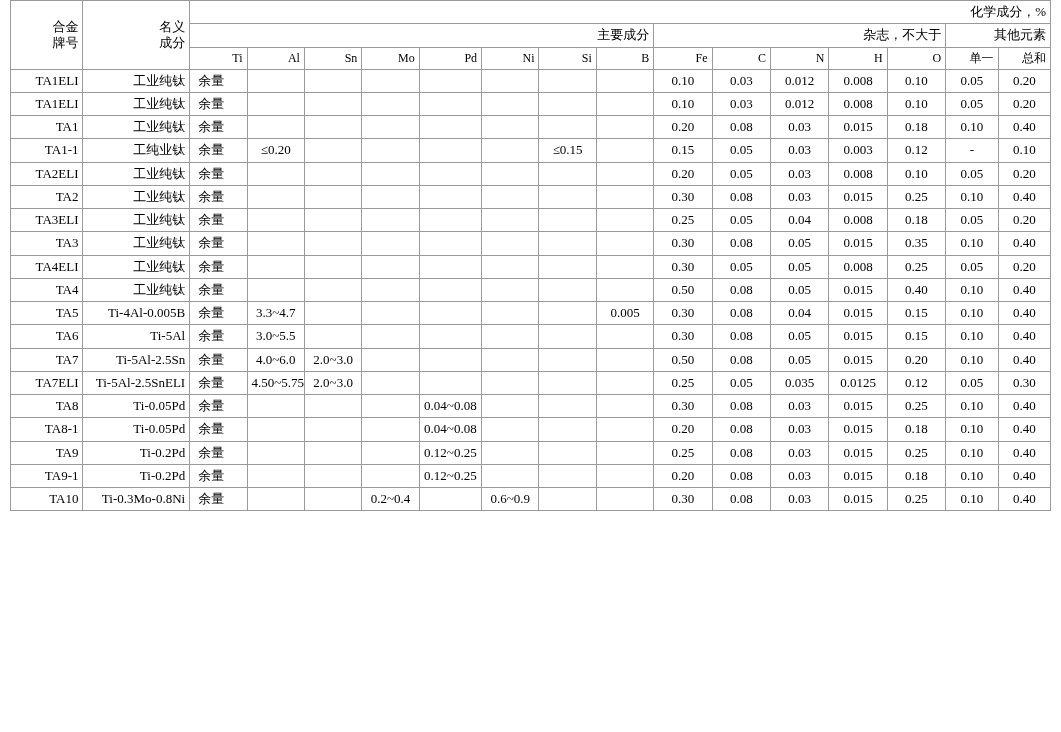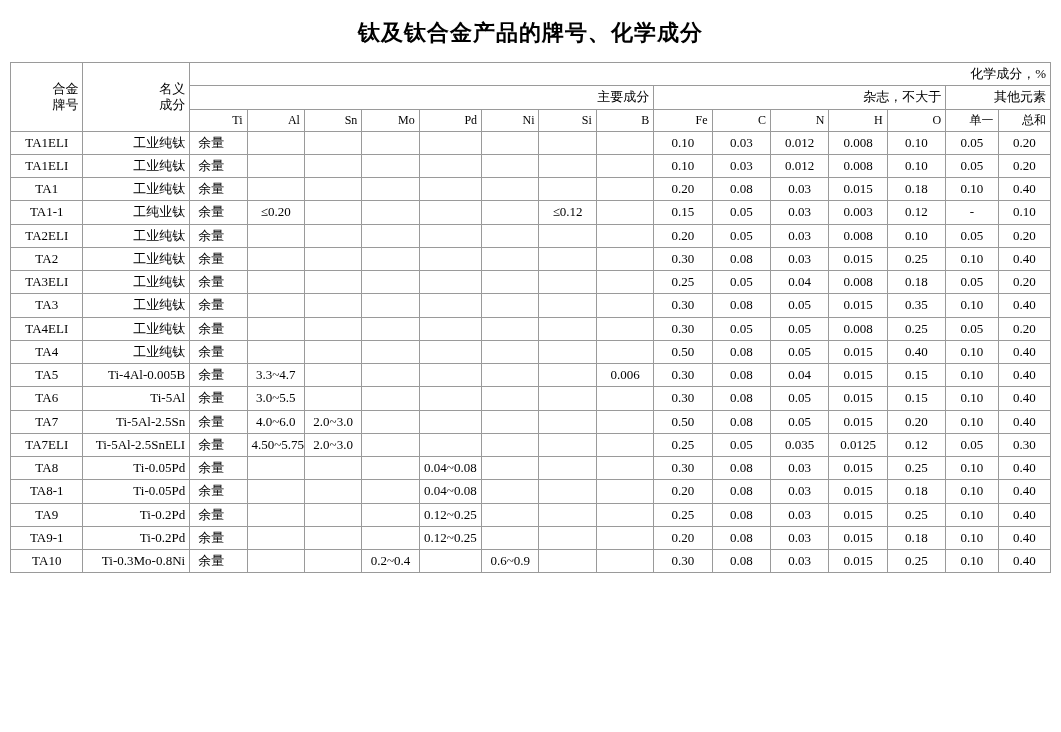--- a/index.html
+++ b/index.html
@@ -44,36 +44,35 @@
     line-height: 1.25;
   }
   table.spec th {
     font-weight: normal;
     text-align: right;
   }
   td.c, th.c { text-align: center; }
   td.l { text-align: left; }
   .hdr-group { font-size: 13px; }
   .hdr-sub { font-size: 12px; }
-  .cell-grade { text-align: center; }
+  .cell-grade { text-align: right; }
   .cell-name { text-align: right; }
   .cell-val { text-align: center; }
   col.grade { width: 72px; }
   col.name  { width: 106px; }
   col.el    { width: 57px; }
   col.pd    { width: 62px; }
   col.imp   { width: 58px; }
   col.oth   { width: 52px; }
 </style>
 </head>
 <body>
 
 <div class="page">
 
-  <div class="doc-title">钛及钛合金产品的牌号、化学成分</div>
 
   <table class="spec">
     <colgroup>
       <col class="grade">
         <col class="name">
       <col class="el">
         <col class="el">
         <col class="el">
         <col class="el">
         <col class="pd">
@@ -183,21 +182,21 @@
         </tr>
         <tr>
           <td class="cell-grade">TA1-1</td>
           <td class="cell-name">工纯业钛</td>
           <td class="cell-val l" style="text-align: left; padding-left: 8px;">余量</td>
           <td class="cell-val">≤0.20</td>
           <td class="cell-val"></td>
           <td class="cell-val"></td>
           <td class="cell-val"></td>
           <td class="cell-val"></td>
-          <td class="cell-val">≤0.12</td>
+          <td class="cell-val">≤0.15</td>
           <td class="cell-val"></td>
           <td class="cell-val">0.15</td>
           <td class="cell-val">0.05</td>
           <td class="cell-val">0.03</td>
           <td class="cell-val">0.003</td>
           <td class="cell-val">0.12</td>
           <td class="cell-val">-</td>
           <td class="cell-val">0.10</td>
         </tr>
         <tr>
@@ -317,21 +316,21 @@
         <tr>
           <td class="cell-grade">TA5</td>
           <td class="cell-name">Ti-4Al-0.005B</td>
           <td class="cell-val l" style="text-align: left; padding-left: 8px;">余量</td>
           <td class="cell-val">3.3~4.7</td>
           <td class="cell-val"></td>
           <td class="cell-val"></td>
           <td class="cell-val"></td>
           <td class="cell-val"></td>
           <td class="cell-val"></td>
-          <td class="cell-val">0.006</td>
+          <td class="cell-val">0.005</td>
           <td class="cell-val">0.30</td>
           <td class="cell-val">0.08</td>
           <td class="cell-val">0.04</td>
           <td class="cell-val">0.015</td>
           <td class="cell-val">0.15</td>
           <td class="cell-val">0.10</td>
           <td class="cell-val">0.40</td>
         </tr>
         <tr>
           <td class="cell-grade">TA6</td>

